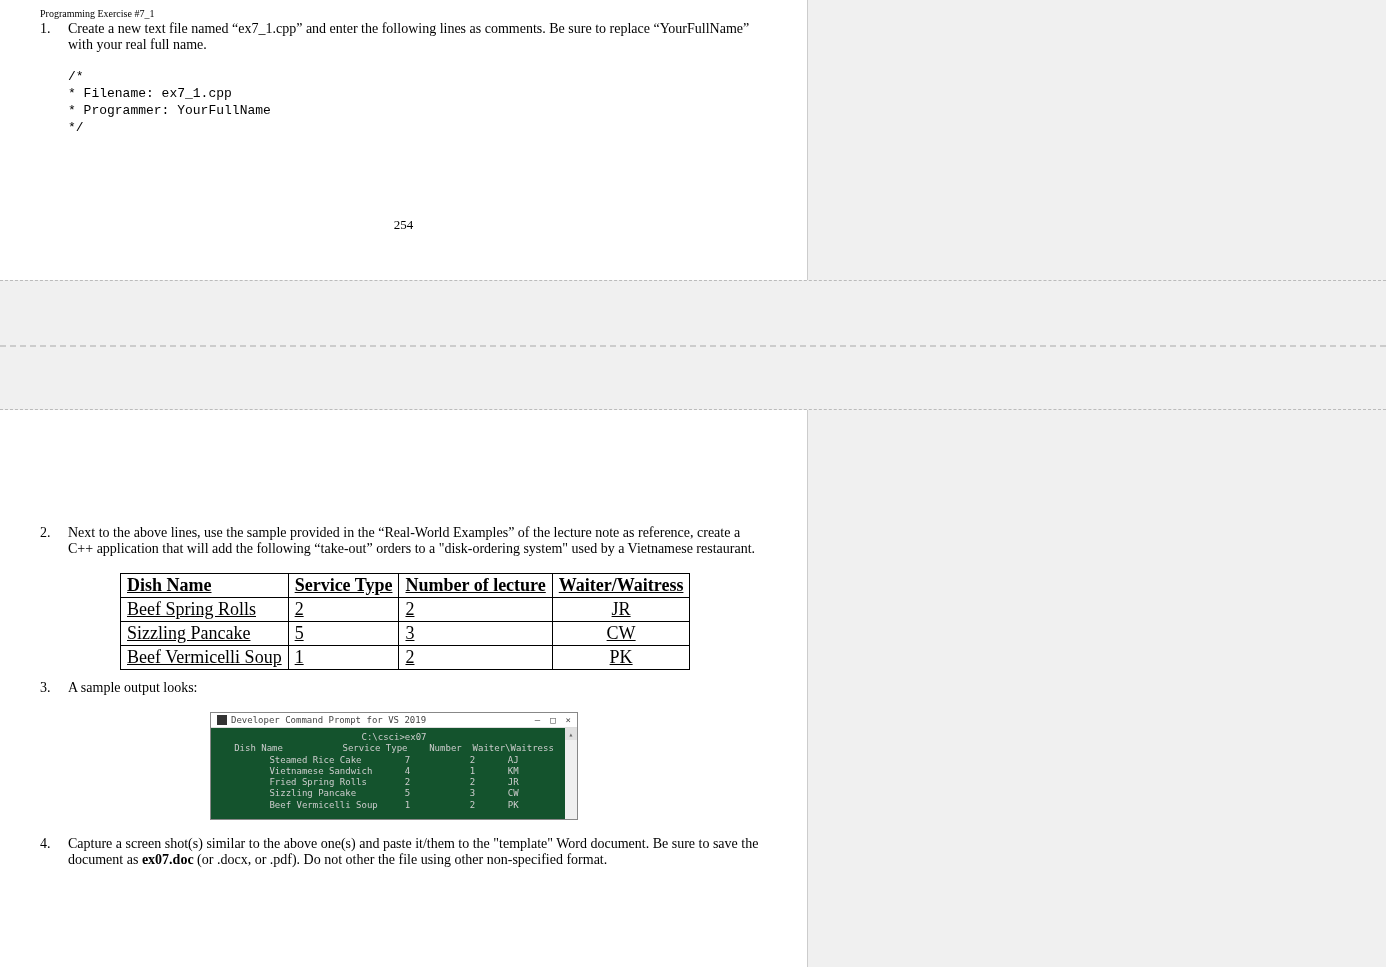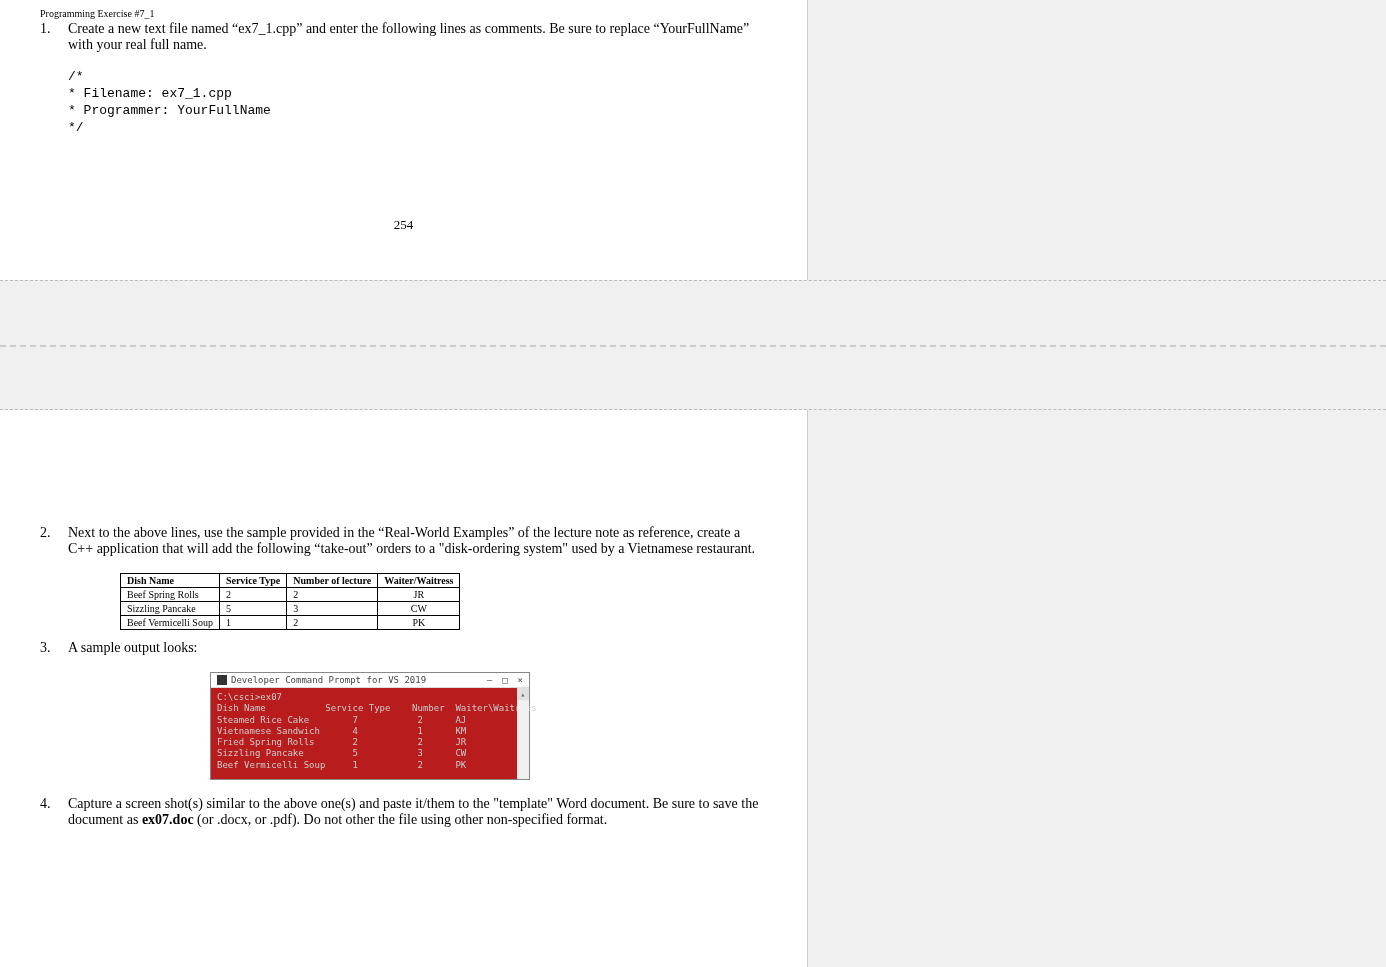--- a/index.html
+++ b/index.html
@@ -65,58 +65,60 @@
       font-size: 13px;
       margin-top: 80px;
     }
     .footer {
       font-size: 12px;
       margin-top: 2px;
     }
     table.orders {
       border-collapse: collapse;
       margin: 10px 0 10px 80px;
-      font-size: 10px;
+      font-size: 18px;
+      text-decoration: underline;
     }
     table.orders th, table.orders td {
       border: 1px solid #000;
       padding: 1px 6px;
       text-align: left;
       vertical-align: top;
     }
     table.orders th { font-weight: bold; }
     table.orders td.center { text-align: center; }
     .console-window {
-      width: 320px;
+      width: 368px;
       margin: 10px 0 16px 170px;
       border: 1px solid #888;
       background: #fff;
       font-family: Consolas, monospace;
       font-size: 9px;
+      text-align: center;
     }
     .console-titlebar {
       display: flex;
       align-items: center;
       justify-content: space-between;
       background: #fff;
       padding: 2px 6px;
       border-bottom: 1px solid #ddd;
       font-size: 9px;
       color: #444;
     }
     .console-titlebar .left { display: flex; align-items: center; gap: 4px; }
     .console-icon {
       width: 10px; height: 10px;
       background: #333;
       display: inline-block;
     }
     .console-controls { display: flex; gap: 10px; align-items: center; }
     .console-controls span { cursor: default; }
     .console-body {
-      background: #b91c1c;
+      background: #14532d;
       color: #ccc;
       padding: 4px 6px 8px 6px;
       white-space: pre;
       line-height: 1.25;
       font-size: 9px;
       position: relative;
     }
     .console-scrollbar {
       position: absolute;
       right: 0; top: 0; bottom: 0;

